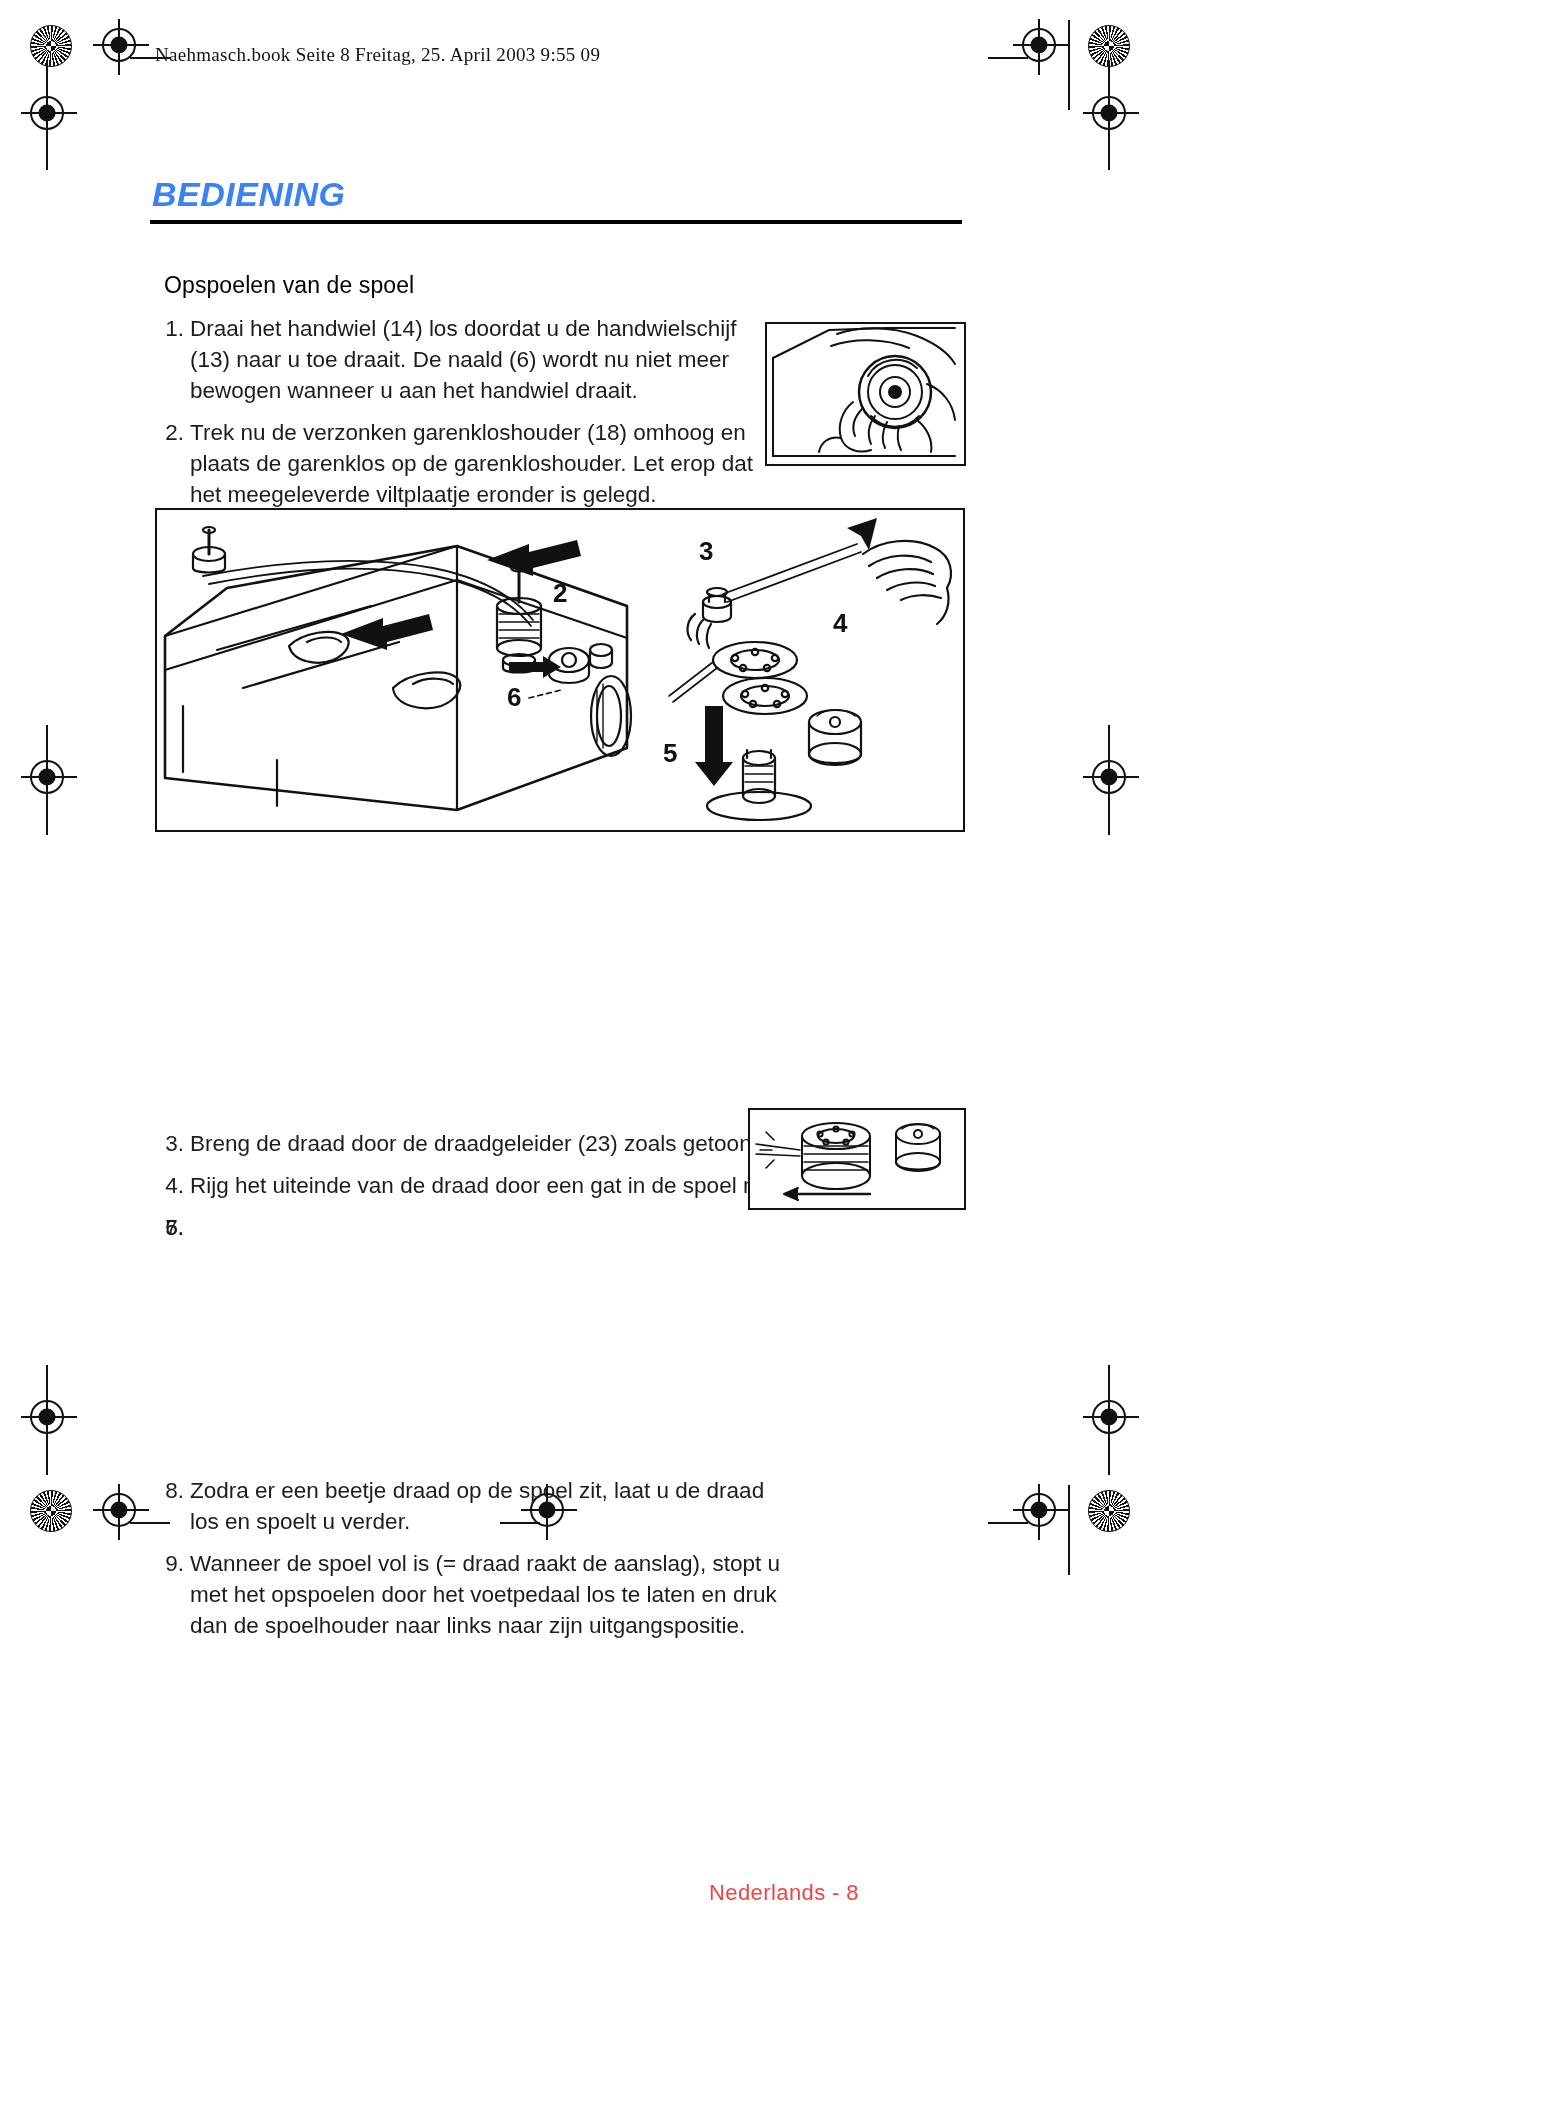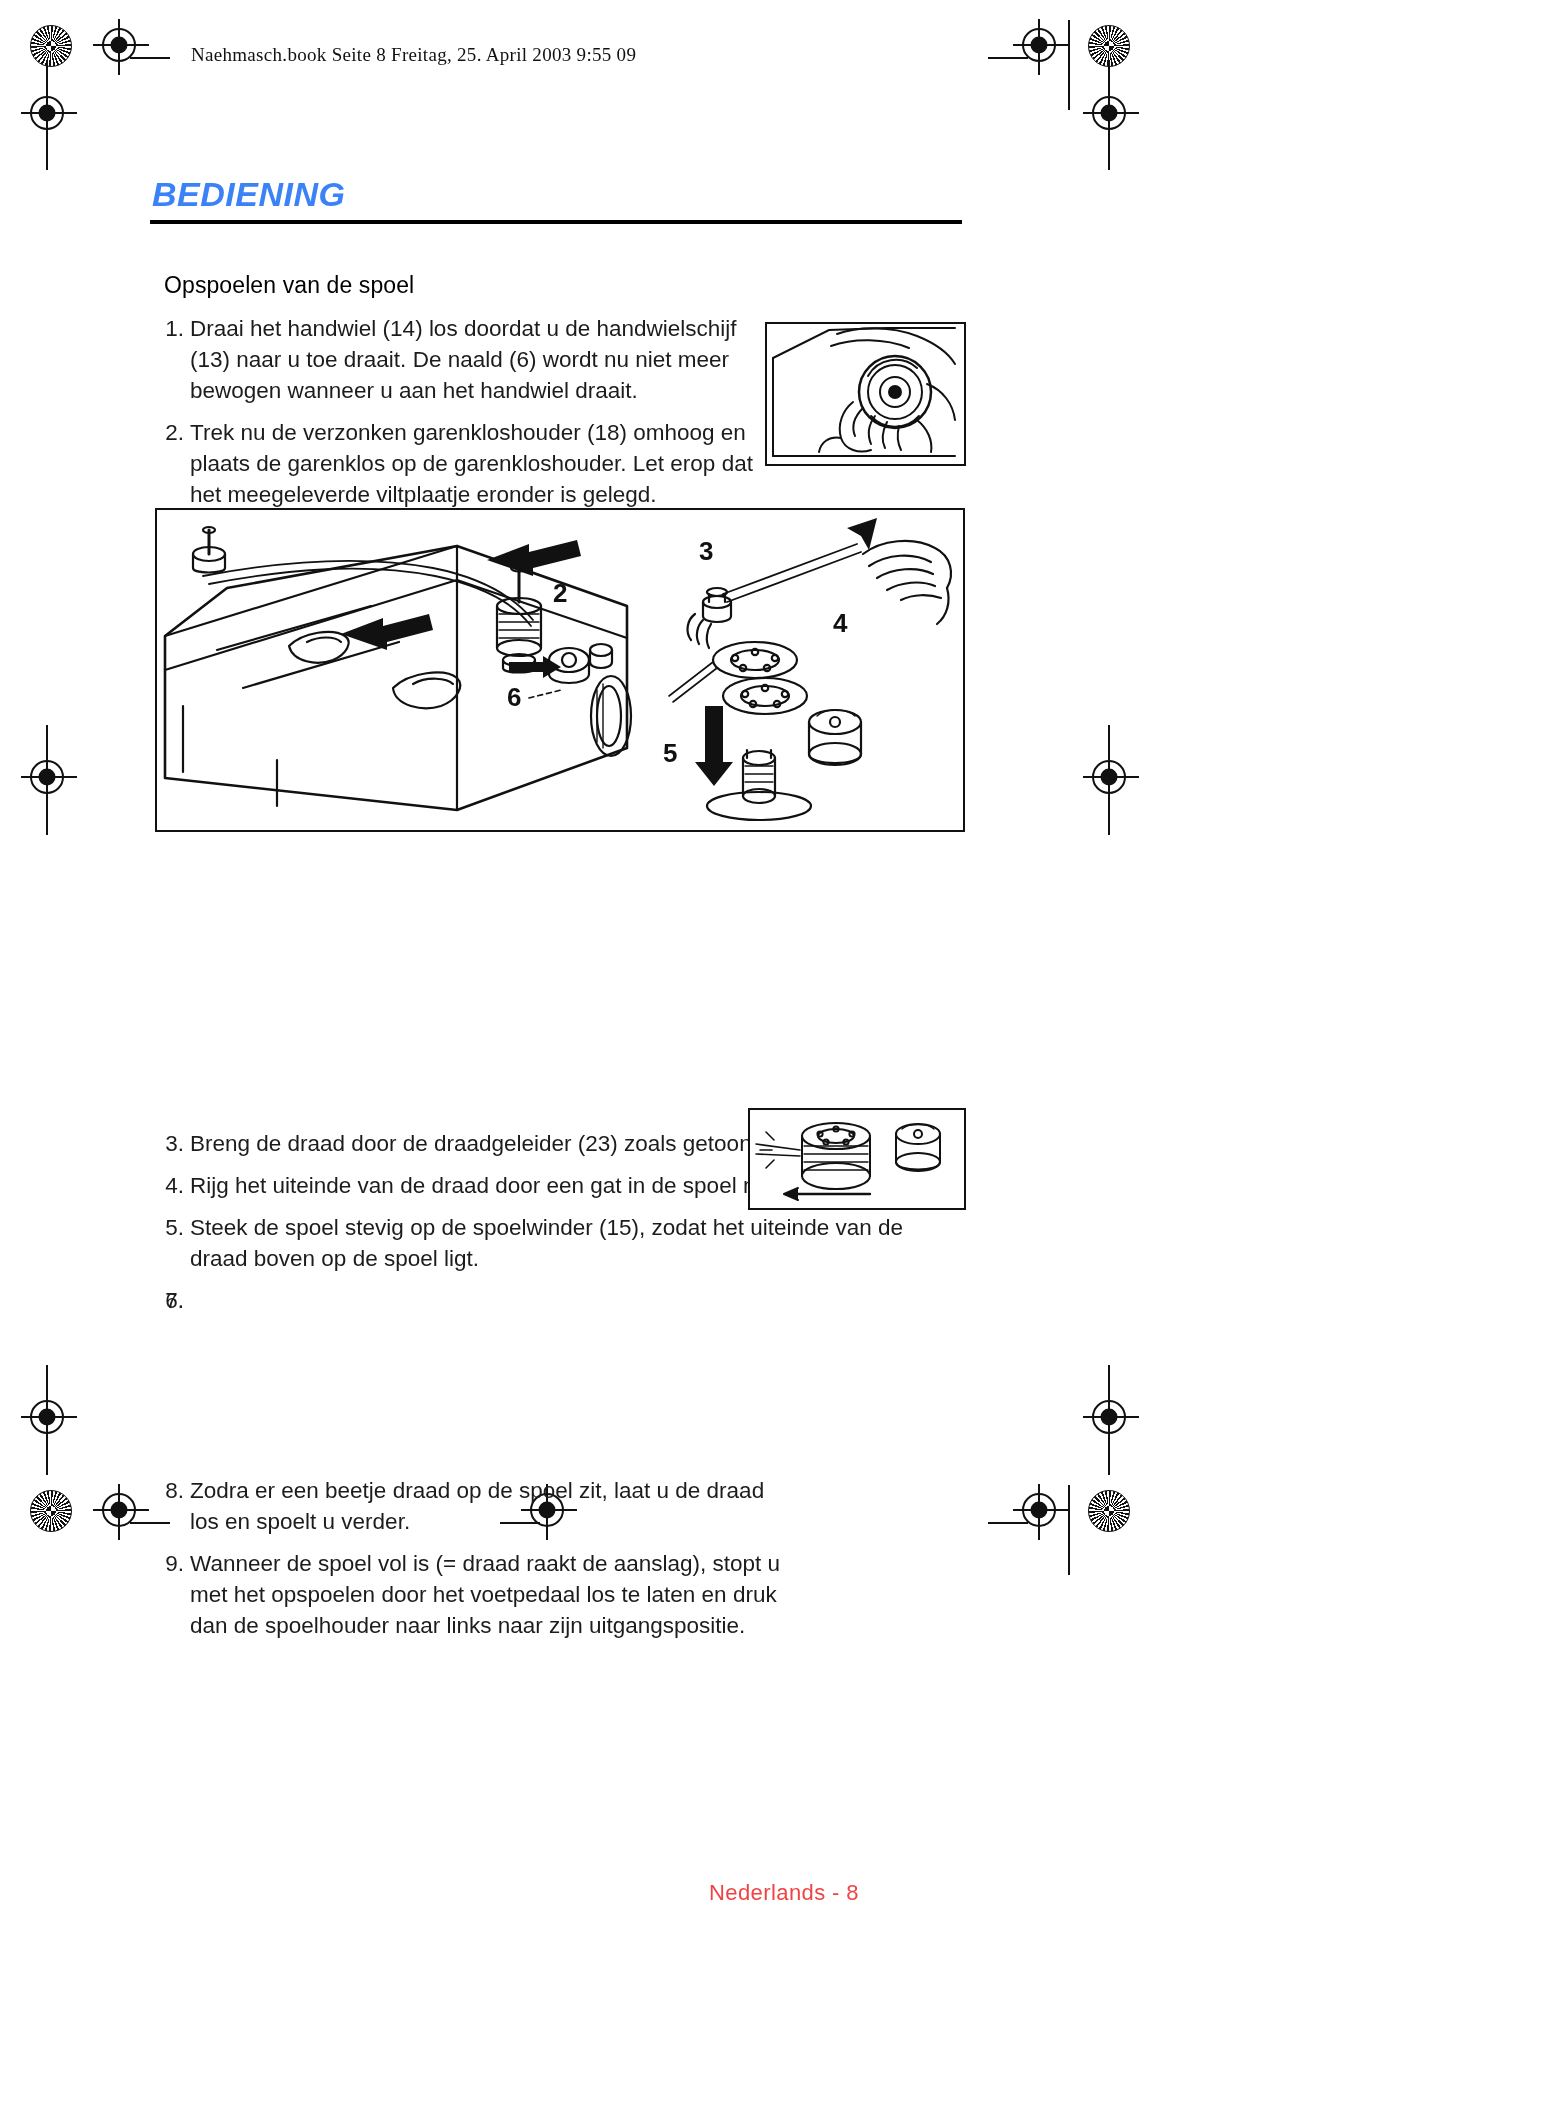--- a/index.html
+++ b/index.html
@@ -28,21 +28,21 @@
       repeating-conic-gradient(#111 0 6deg,#fff 6deg 12deg);
     border:1.5px solid #111;box-sizing:border-box;
   }
   .v-rule{position:absolute;width:2px;background:#111;}
   .h-rule{position:absolute;height:2px;background:#111;}
 
   
   .header-text{
     position:absolute;left:155px;top:44px;
     font-family:"Liberation Serif", serif;
-    font-size:19px;letter-spacing:.3px;white-space:nowrap;color:#111;margin-left:36px;
+    font-size:19px;letter-spacing:.3px;white-space:nowrap;color:#111;
   }
 
   
   .content{position:absolute;left:150px;top:175px;width:820px;}
   .chapter-title{
     font-size:34px;font-weight:bold;font-style:italic;
     letter-spacing:.5px;margin:0 0 6px 2px;color:#3b82f6;
   }
   .title-rule{height:4px;background:#000;width:812px;margin-bottom:48px;}
   .section-title{
@@ -357,21 +357,20 @@
       <li>
         <span class="num">3.</span>
         <span>Breng de draad door de draadgeleider (23) zoals getoond in der afbeelding.</span>
       </li>
       <li>
         <span class="num">4.</span>
         <span>Rijg het uiteinde van de draad door een gat in de spoel naar boven.</span>
       </li>
       <li>
         <span class="num">5.</span>
-        <span>Steek de spoel stevig op de spoelwinder (15), zodat het uiteinde van de draad boven op de spoel ligt.</span>
       </li>
       <li>
         <span class="num">6.</span>
       </li>
       <li>
         <span class="num">7.</span>
       </li>
     </ol>
   </div>
 

